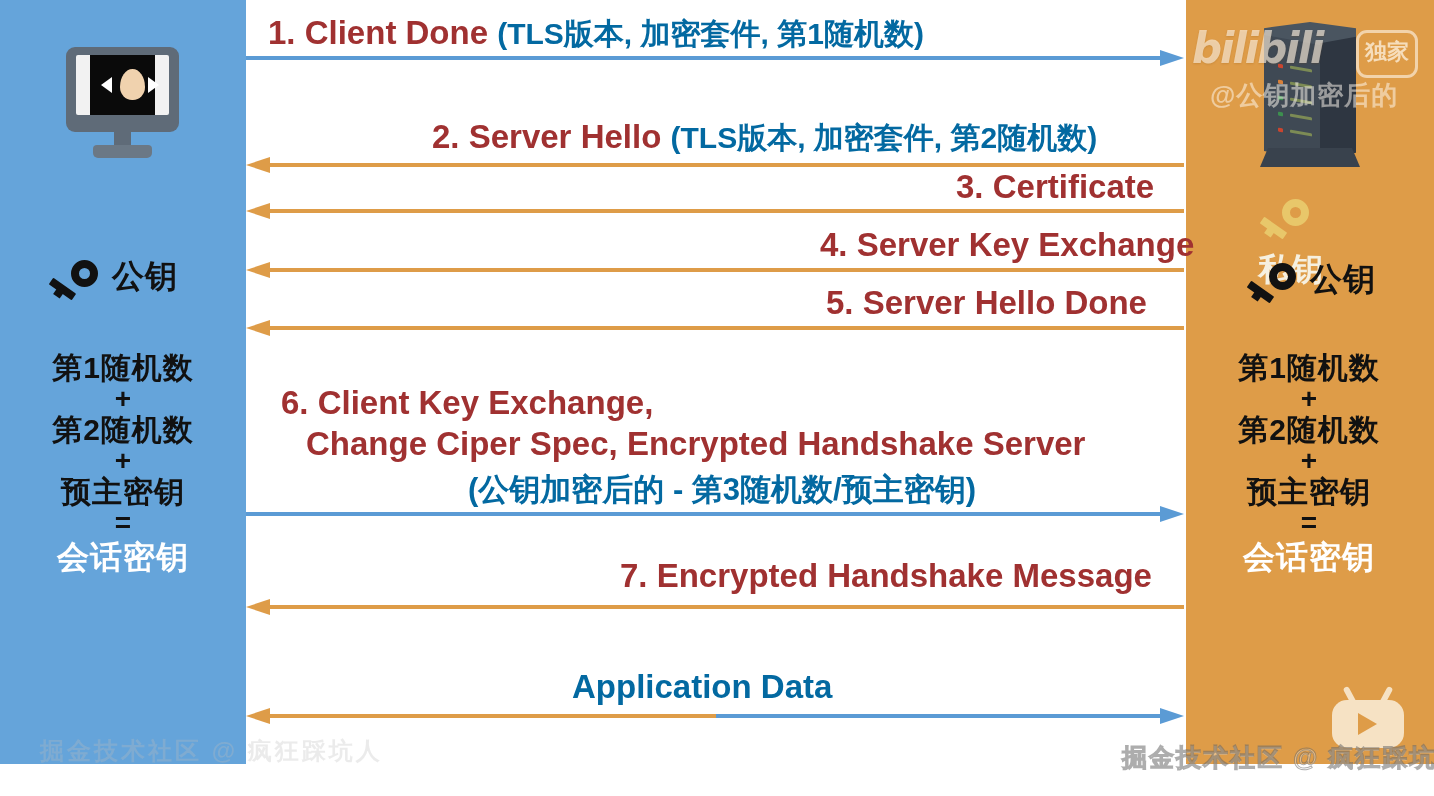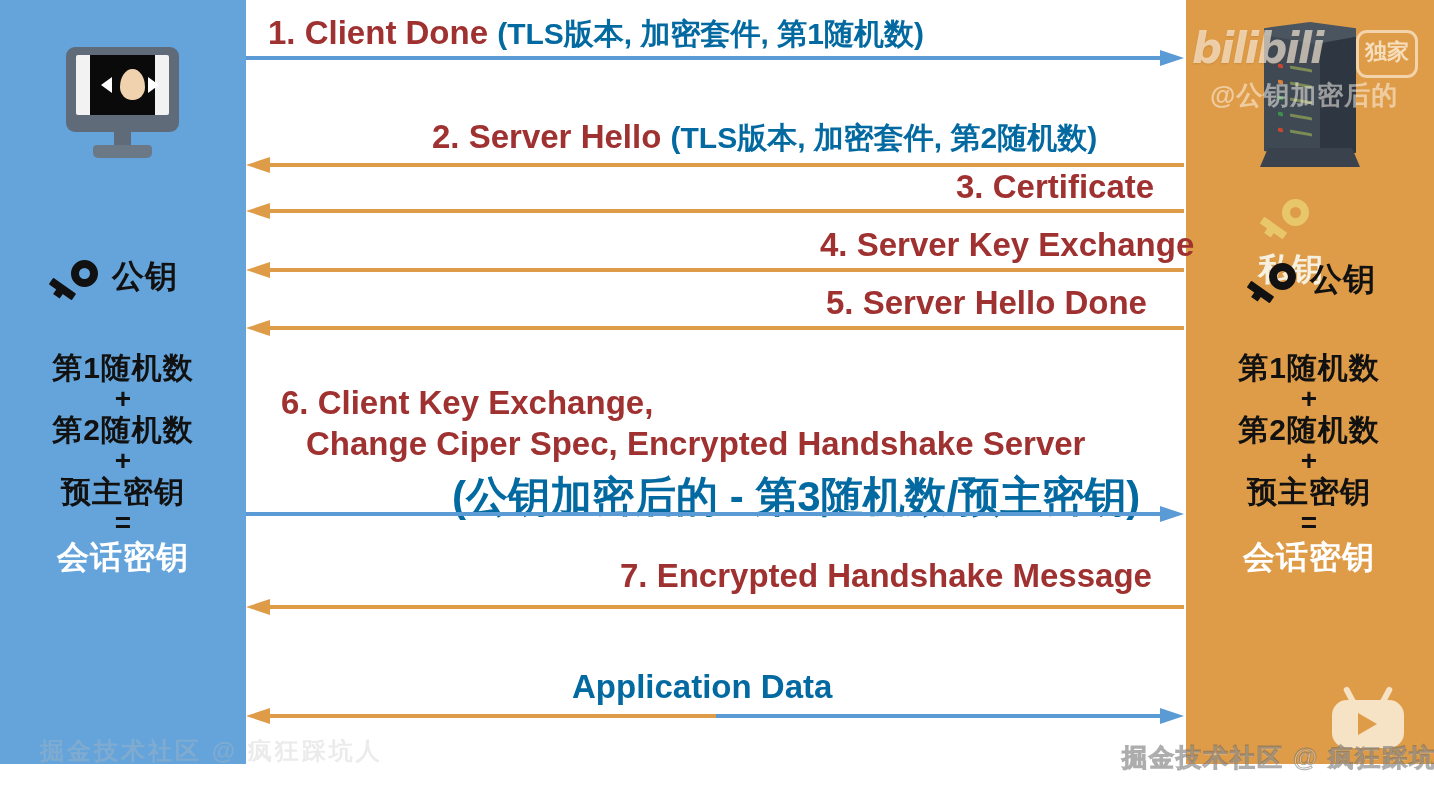--- a/index.html
+++ b/index.html
@@ -350,21 +350,21 @@
   <div class="arrow" style="left:246px;top:320px;width:938px;">
     <div class="line" style="left:22px;width:916px;background:#DE9C48;"></div>
     <div class="headL" style="border-right:24px solid #DE9C48;"></div>
   </div>
 
   <div class="msg" style="left:268px;top:384px;font-size:33px;margin-left:13px;">
     <span class="en">6.</span>
     <span class="en">Client Key Exchange,</span>
   </div>
   <div class="msg en" style="left:306px;top:425px;font-size:33px;">Change Ciper Spec,  Encrypted Handshake Server</div>
-  <div class="msg cn" style="left:452px;top:472px;font-size:42px;text-align:right;">(公钥加密后的 - 第3随机数/预主密钥)</div>
+  <div class="msg cn" style="left:468px;top:472px;font-size:31px;text-align:right;">(公钥加密后的 - 第3随机数/预主密钥)</div>
   <div class="arrow" style="left:246px;top:506px;width:938px;">
     <div class="line" style="left:0;width:918px;background:#5B9BD5;"></div>
     <div class="headR" style="left:914px;border-left:24px solid #5B9BD5;"></div>
   </div>
 
   <div class="msg en" style="left:620px;top:557px;font-size:33px;">
     <span>7.</span>
     <span>Encrypted Handshake Message</span>
   </div>
   <div class="arrow" style="left:246px;top:599px;width:938px;">

